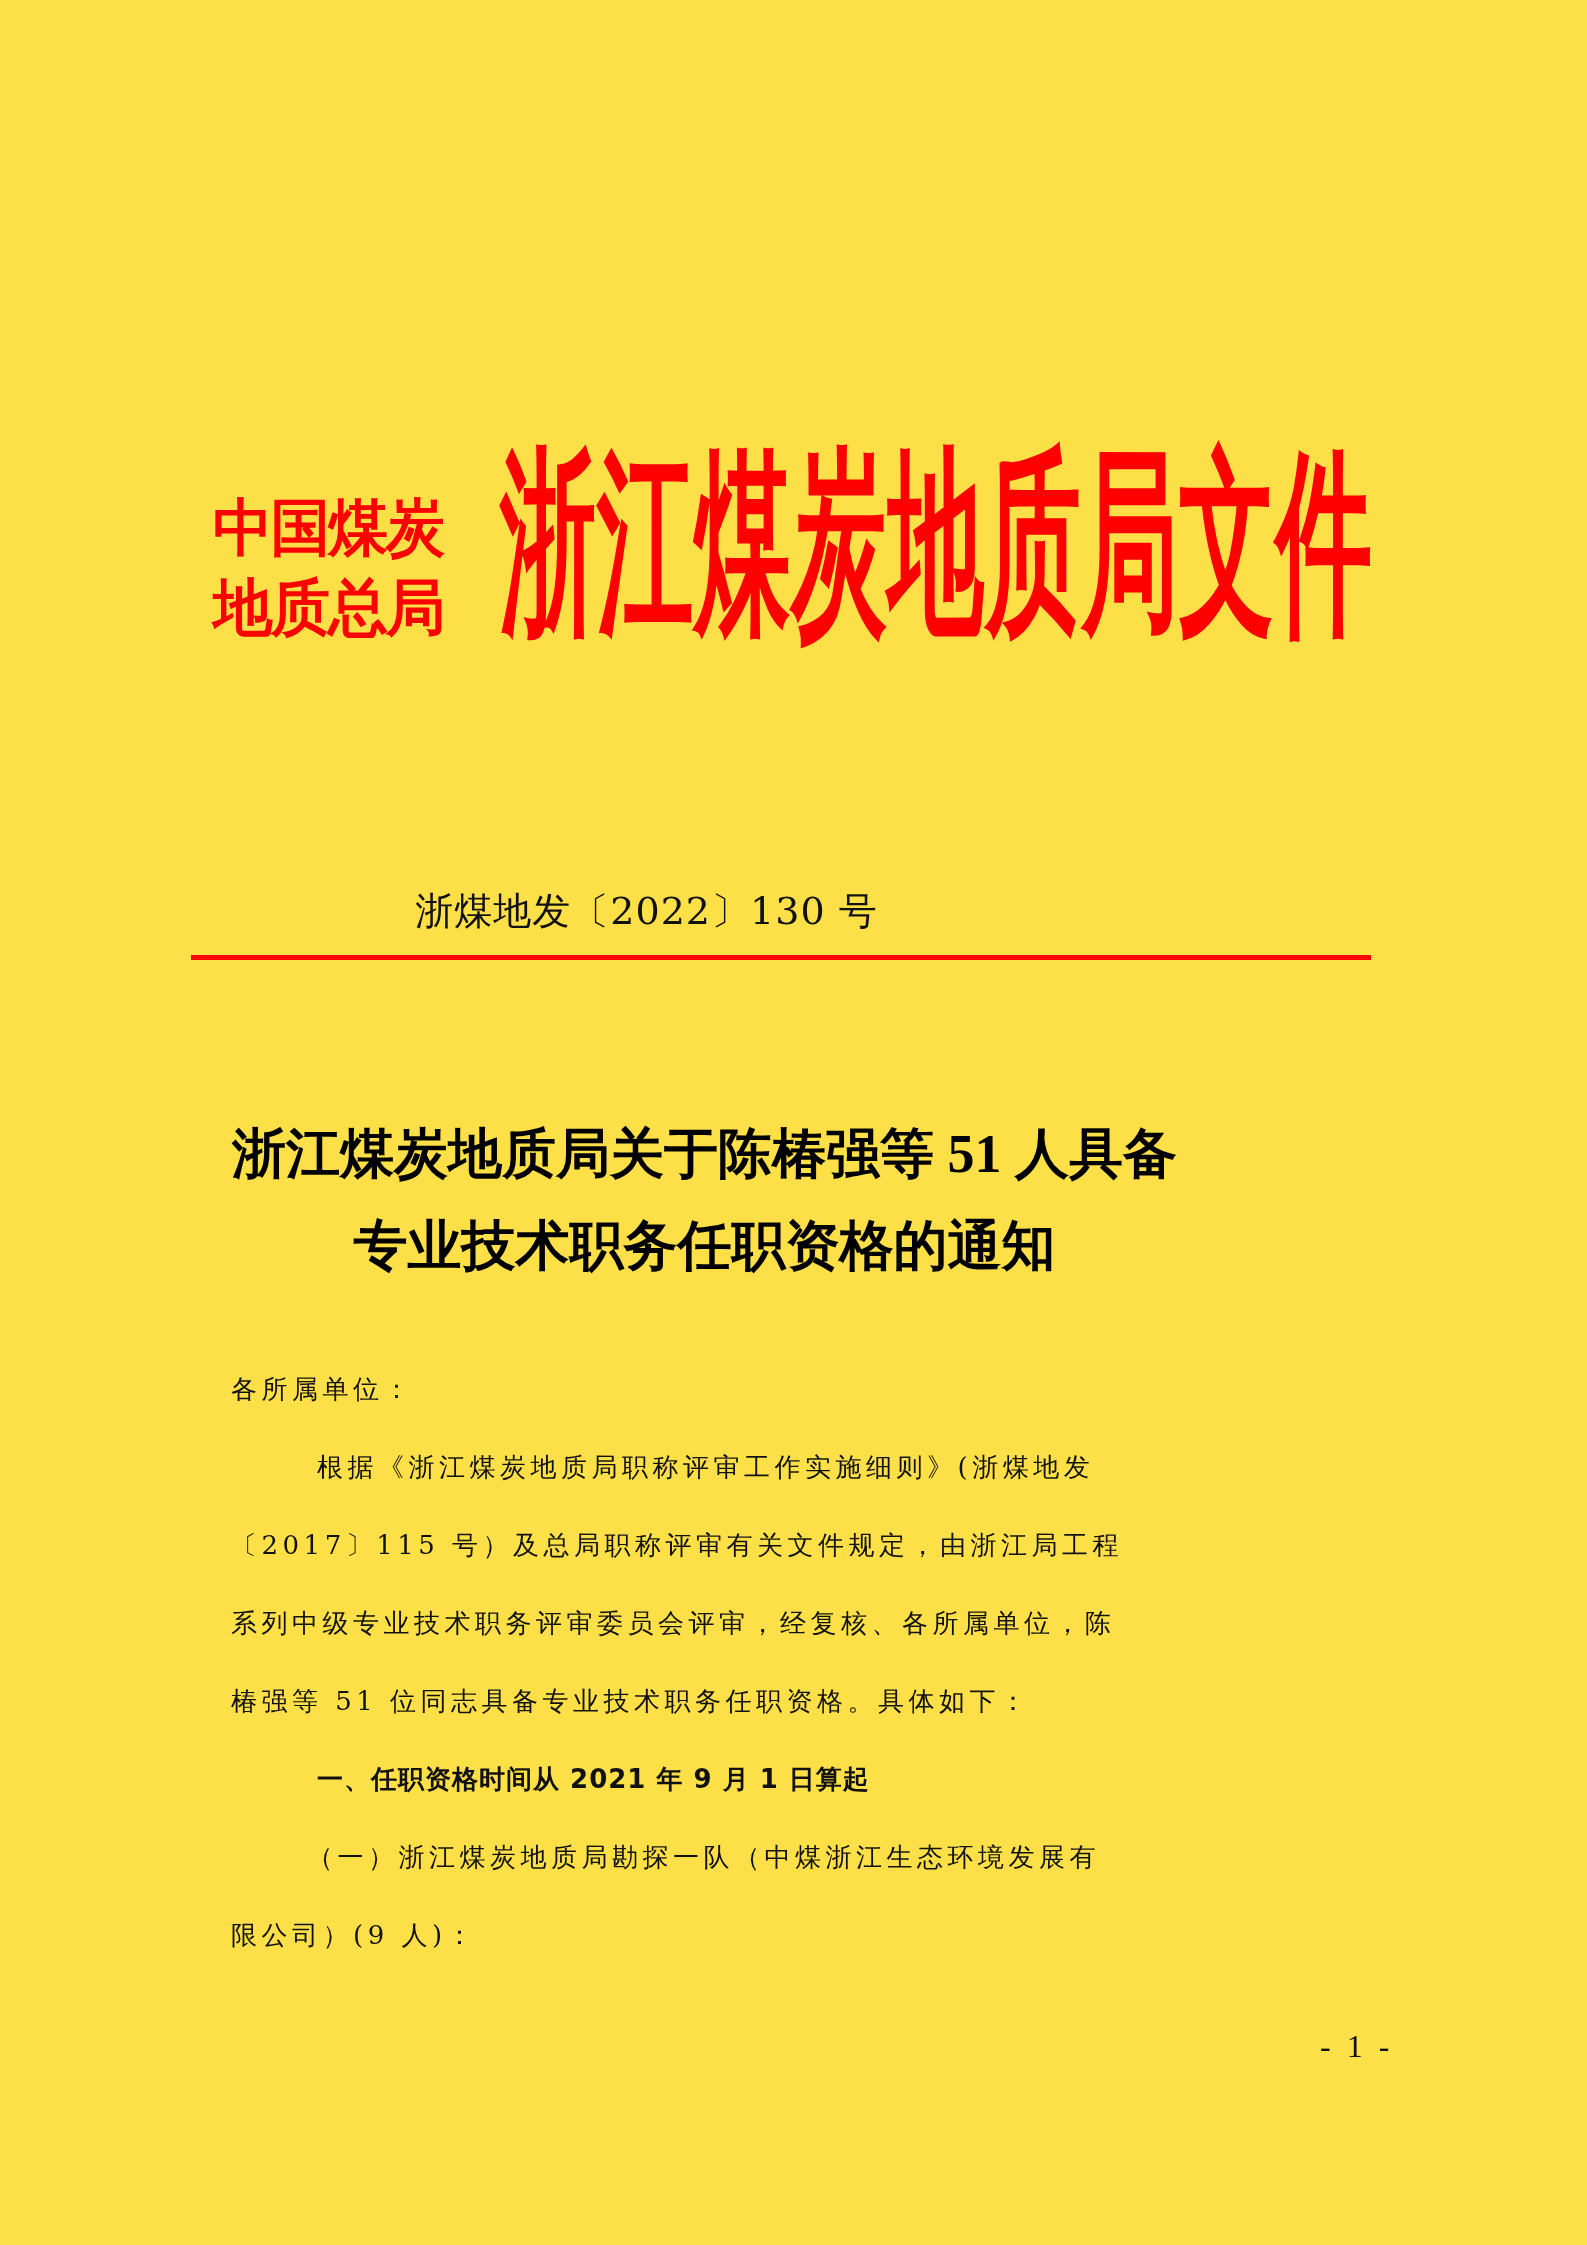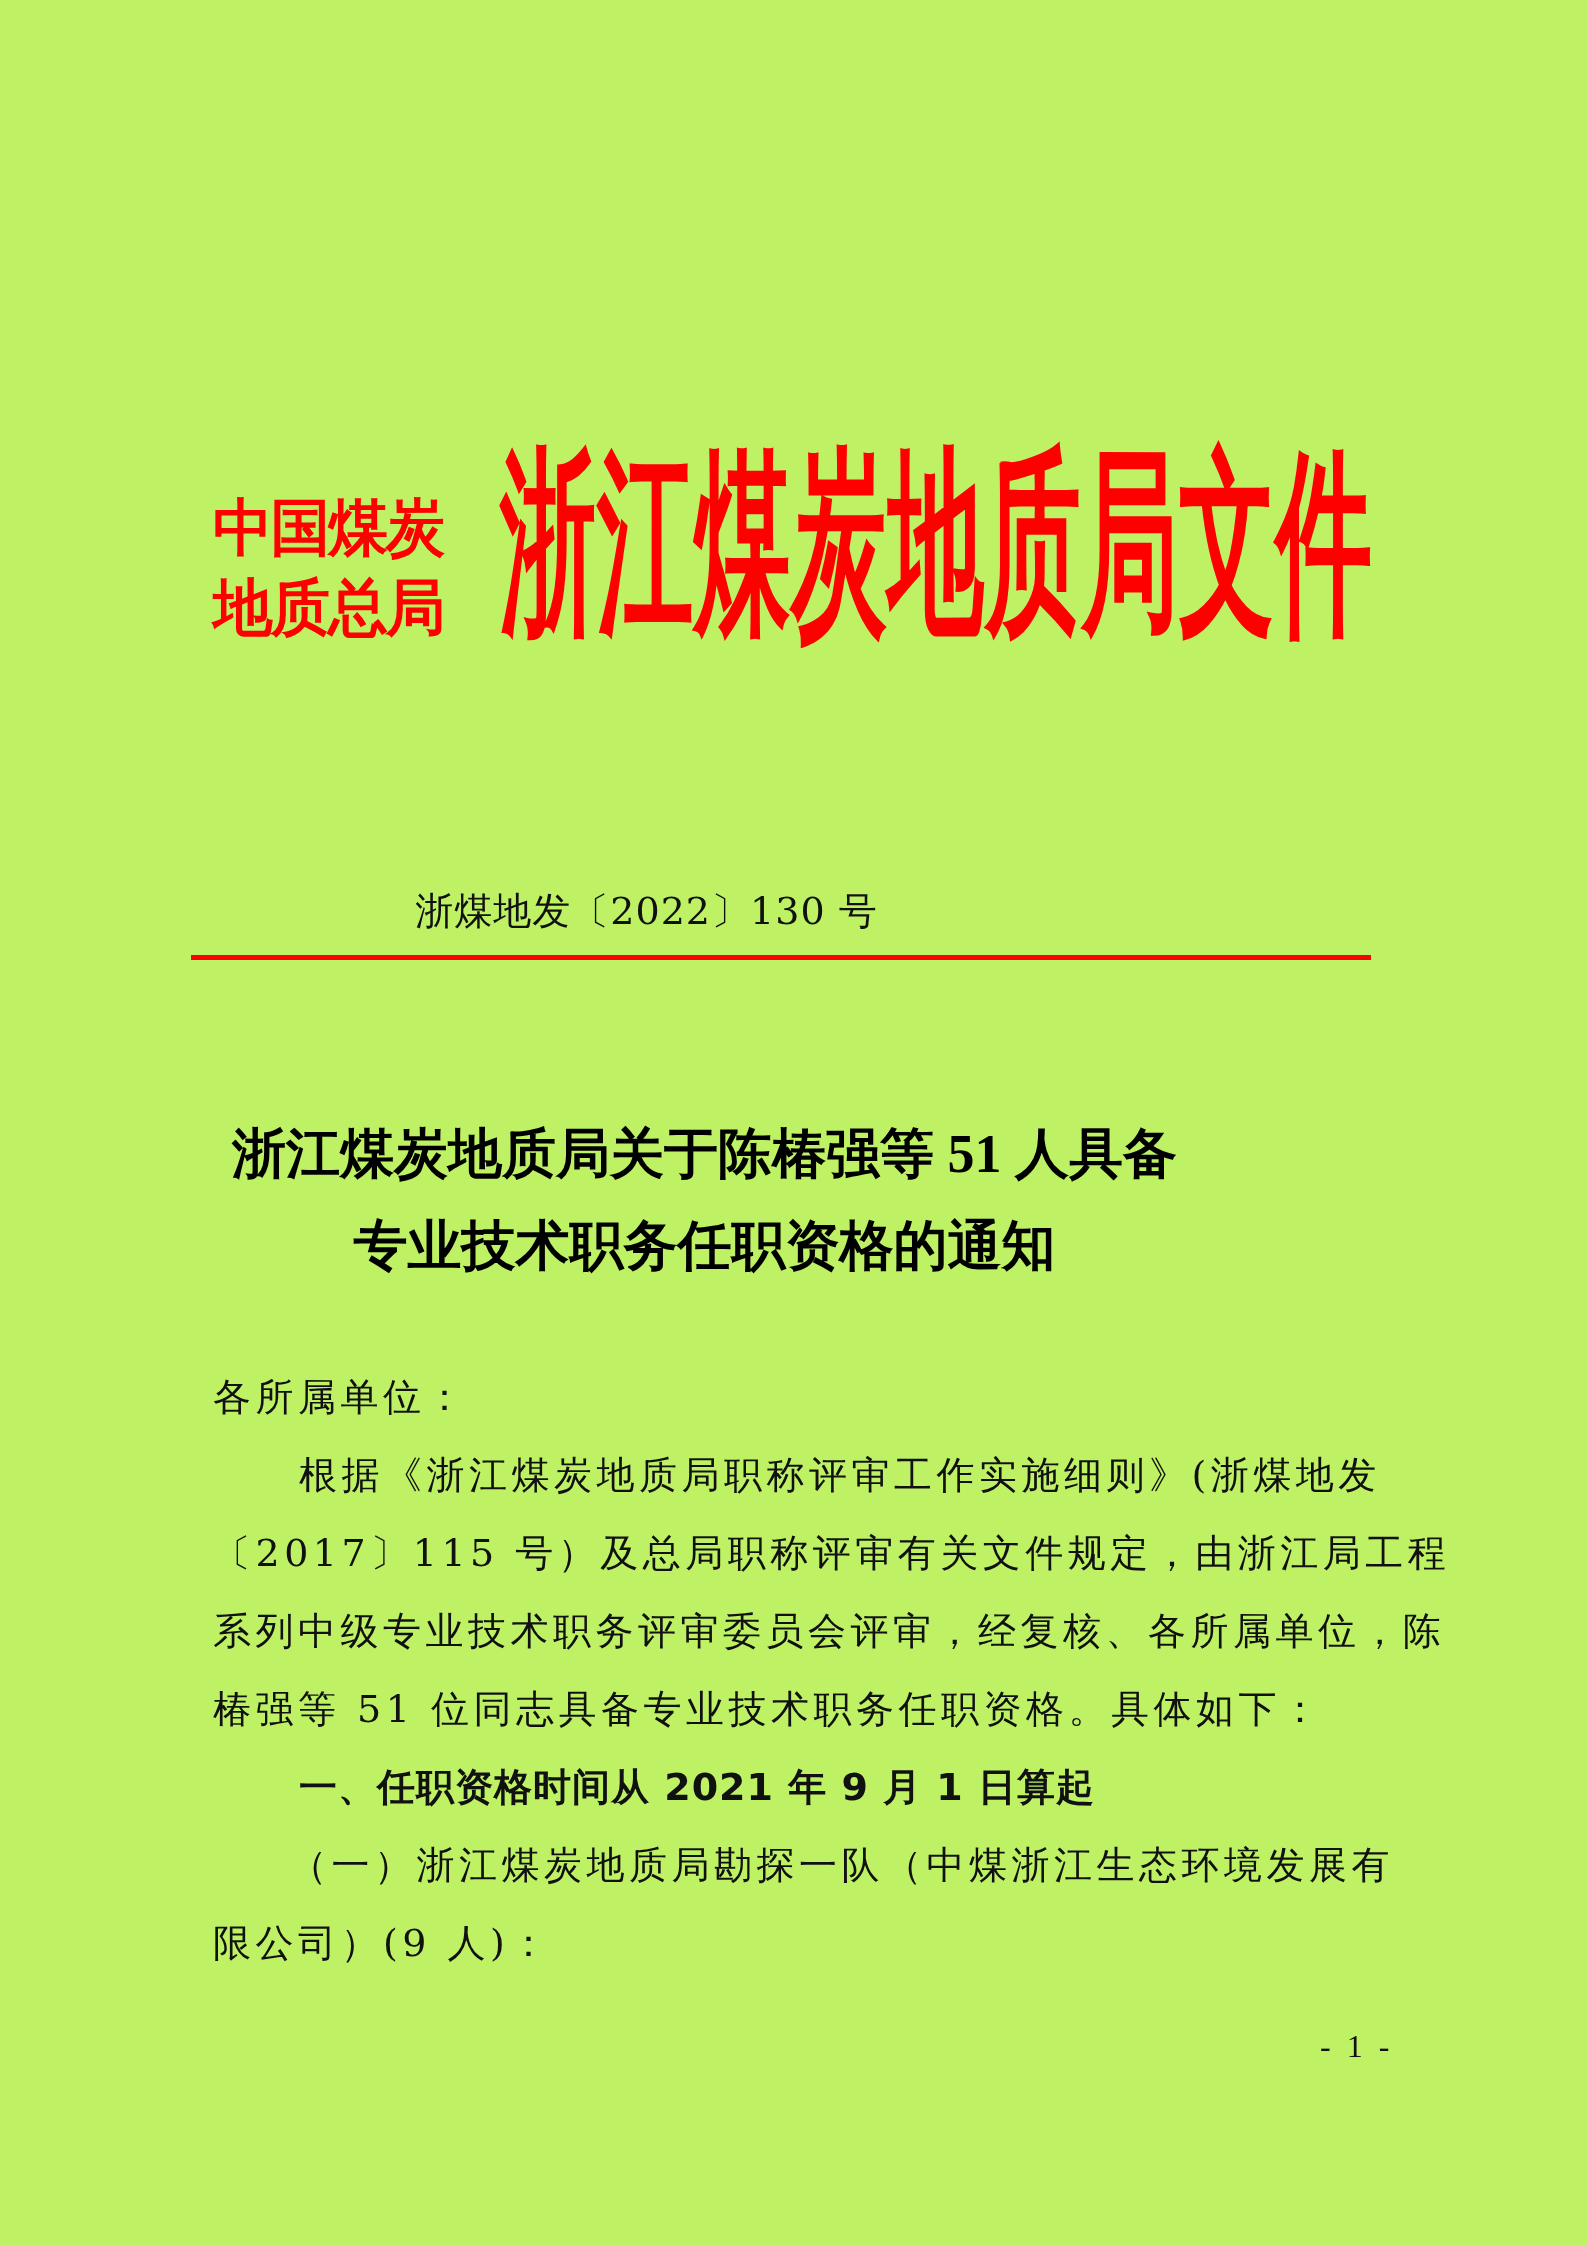--- a/index.html
+++ b/index.html
@@ -1,17 +1,17 @@
 <!DOCTYPE html>
 <html><head>
 <meta charset="utf-8">
 <style>
   html, body { margin: 0; padding: 0; background: #ffffff; }
   body { width: 1587px; height: 2245px; position: relative; overflow: hidden; }
-  .page { position: absolute; left: 0; top: 0; width: 1587px; height: 2245px; background: #bef264; }
+  .page { position: absolute; left: 0; top: 0; width: 1587px; height: 2245px; background: #fde047; }
 
   .org-small {
     position: absolute; left: 213px; top: 488px; width: 260px;
     color: #ff0000; font-family: "DejaVu Serif", "Liberation Serif", serif;
     font-size: 62px; line-height: 80px; font-weight: bold; letter-spacing: -2px;
   }
   .org-small div { white-space: nowrap; transform: scaleX(0.96); transform-origin: left; }
 
   .org-big {
     position: absolute; left: 500px; top: 432px; width: 880px; height: 220px;
@@ -31,22 +31,22 @@
 
   .title {
     position: absolute; left: 0; width: 1409px; text-align: center;
     font-family: "Liberation Serif", "DejaVu Serif", serif; font-weight: bold;
     font-size: 54px; color: #000; letter-spacing: 0;
   }
   .title.l1 { top: 1118px; }
   .title.l2 { top: 1210px; }
 
   .body-line {
-    position: absolute; left: 213px; width: 1180px;
-    font-family: "DejaVu Serif", "Liberation Serif", serif; font-size: 38px; color: #111;
+    position: absolute; left: 231px; width: 1180px;
+    font-family: "DejaVu Serif", "Liberation Serif", serif; font-size: 26px; color: #111;
     white-space: nowrap; letter-spacing: 4.5px;
   }
   .indent { padding-left: 86px; }
   .bold-heading {
     font-family: "DejaVu Sans", "Liberation Sans", sans-serif; font-weight: bold; letter-spacing: 1px;
   }
 
   .page-num {
     position: absolute; left: 1320px; top: 2028px; width: 100px;
     font-family: "Liberation Serif", "DejaVu Serif", serif; font-size: 32px; color: #111;

